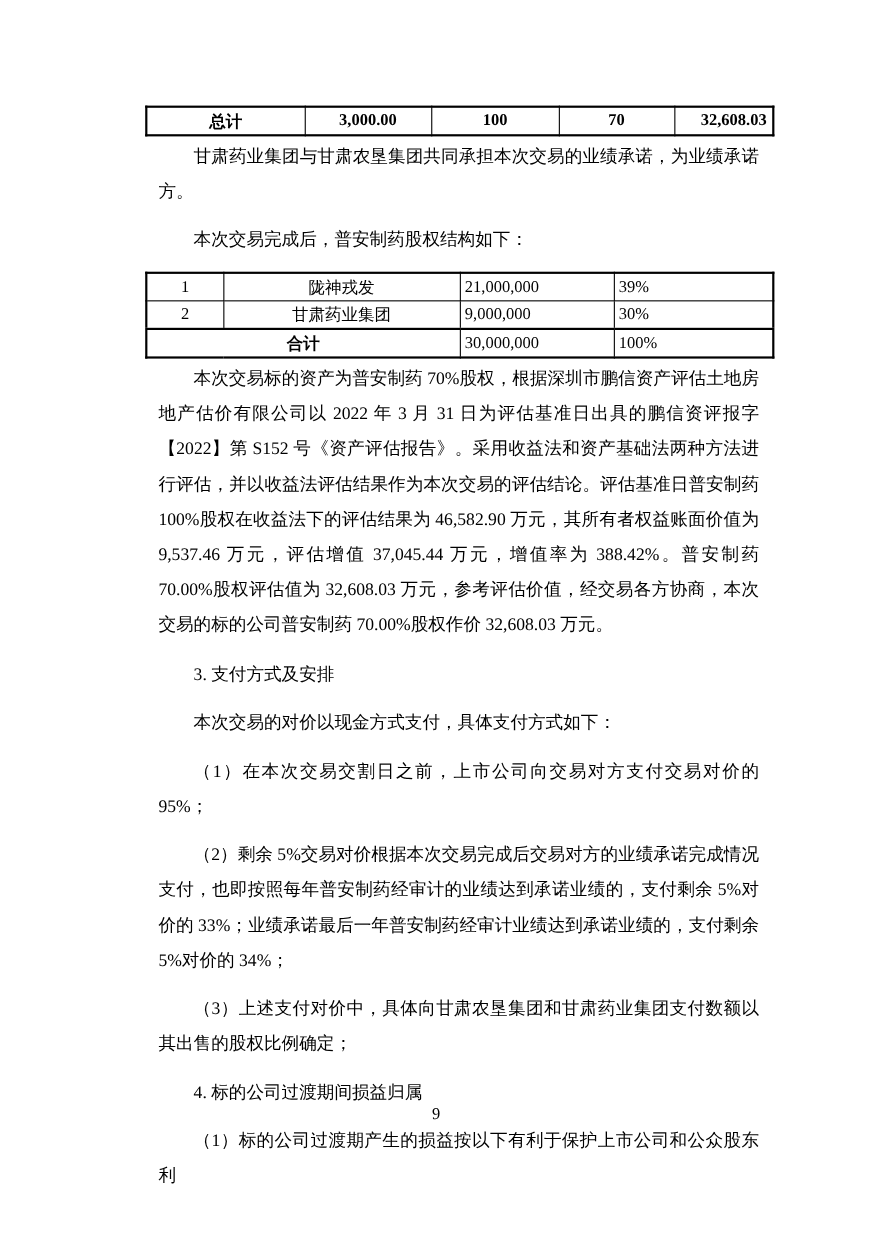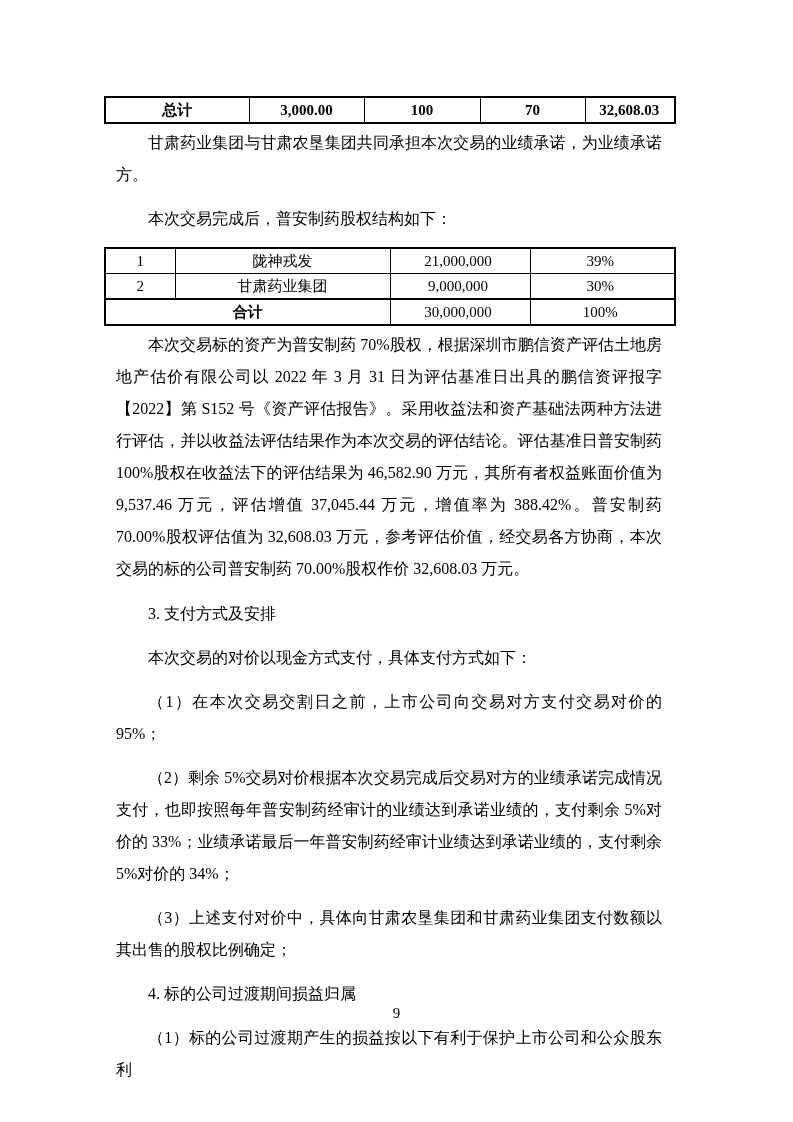--- a/index.html
+++ b/index.html
@@ -11,21 +11,21 @@
     position: relative;
     width: 793px;
     height: 1122px;
     background: #ffffff;
     color: #000000;
     font-family: "Liberation Serif", "DejaVu Serif", serif;
     overflow: hidden;
   }
   .content {
     position: absolute;
-    left: 104px;
+    left: 132px;
     top: 96px;
     width: 570px;
     font-size: 16px;
   }
   
   table {
     border-collapse: collapse;
     table-layout: fixed;
     width: 100%;
   }
@@ -38,32 +38,32 @@
     height: 20px;
     padding: 2px 4px;
     text-align: center;
     overflow: hidden;
     white-space: nowrap;
   }
   .t1 td {
     font-weight: bold;
   }
   .t1 td.num-right {
-    text-align: center;
+    text-align: right;
     padding-right: 5px;
   }
   .t2 {
     margin-top: 6px;
   }
   .t2 tr.hdr td {
     font-weight: bold;
     border-bottom: 2px solid #000;
   }
   .t2 td.num {
-    text-align: center;
+    text-align: left;
     padding-right: 8px;
   }
   .t2 tr.total td {
     border-top: 2px solid #000;
   }
   .t2 tr.total td.label {
     font-weight: bold;
   }
   
   .para {

